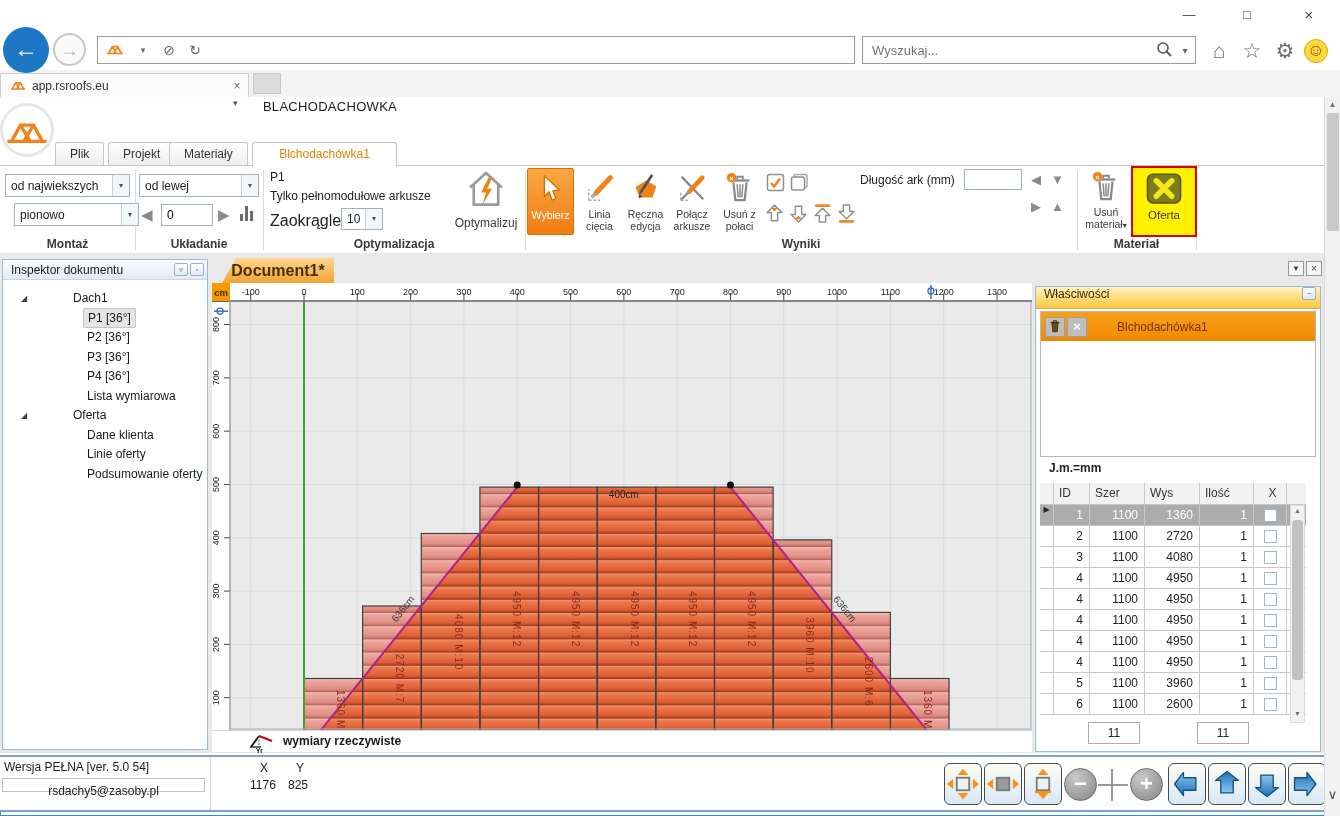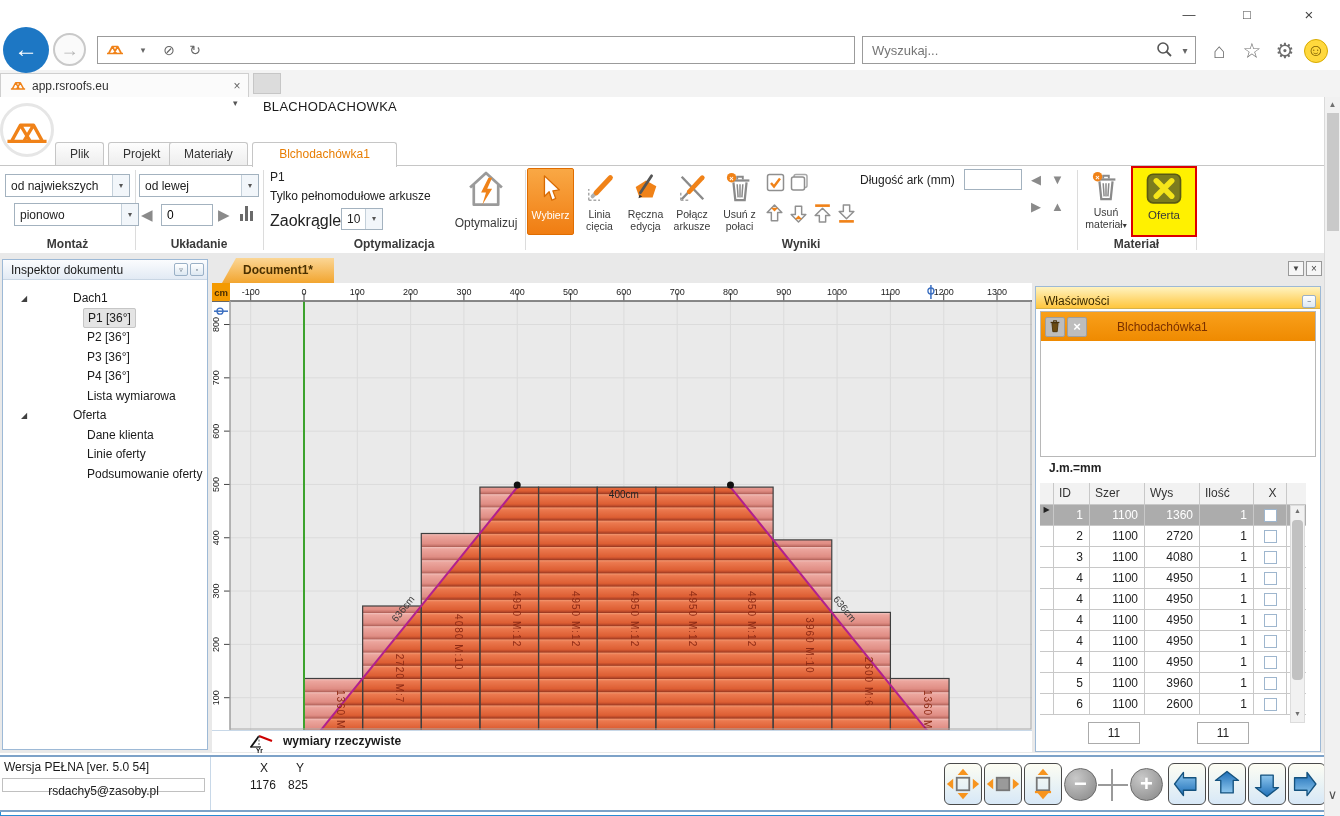--- a/index.html
+++ b/index.html
@@ -62,29 +62,29 @@
   #insp-header { height:20px; background:linear-gradient(#fbfcfe,#e2eaf4); border-bottom:1px solid #c9d6e4; display:flex; align-items:center; padding:0 3px 0 8px; }
   #insp-title { flex:1; font-size:12px; color:#1a1a1a; }
   .minisq { width:14px; height:13px; border:1px solid #9ab0c6; background:linear-gradient(#fff,#dde8f2); font-size:7px; color:#456; text-align:center; line-height:12px; margin-left:2px; border-radius:2px; }
   #tree { padding-top:9px; }
   .tree-item { position:relative; height:19.5px; line-height:19.5px; font-size:12px; color:#1a1a1a; white-space:nowrap; }
   .tree-item .tw { position:absolute; left:18px; top:0; font-size:8px; color:#404040; }
   .tree-item .tl { padding:2px 4px;margin-left:32px; }
   .tree-item.sel .tl { background:#e4e4e4; border:1px solid #c6c6c6; border-radius:2px; }
 
   #docarea { left:210px; top:0; width:822px; height:500px; }
-  #doctab { left:12px; top:5px; width:112px; height:25px; background:linear-gradient(var(--doc-tab-from,#fbd695),var(--doc-tab-to,#f2a52f)); clip-path:polygon(14px 0,100% 0,100% 100%,0 100%); font-weight:bold; font-size:12px; color:#4a3000; text-align:center; line-height:25px; }
+  #doctab { left:12px; top:5px; width:112px; height:25px; background:linear-gradient(var(--doc-tab-from,#fbd695),var(--doc-tab-to,#f2a52f)); clip-path:polygon(14px 0,100% 0,100% 100%,0 100%); font-weight:bold; font-size:16px; color:#4a3000; text-align:center; line-height:25px; }
   .mdibtn { top:8px; width:16px; height:15px; border:1px solid #999; background:#f6f6f6; font-size:8px; color:#444; text-align:center; line-height:14px; }
   #canvas-wrap { left:2px; top:30px; width:820px; height:447px; background:#fff; }
   #dimbar { left:2px; top:477px; width:820px; height:22px; background:#fff; border-top:1px solid #c8d8e8; }
   #dimbar-label { position:absolute; left:71px; top:3px; font-weight:bold; font-size:12px; color:#1a1a1a; }
   #dimbar svg { position:absolute; left:36px; top:1px; }
 
   #props { left:1035px; top:33px; width:286px; height:466px; background:#fff; border:1px solid #9db9d6; }
-  #props-header { height:22px; background:linear-gradient(var(--props-header-from,#fff3c0),var(--props-header-to,#ffc63e)); border-bottom:1px solid #d8b24a; display:flex; align-items:flex-end; padding:0 4px 0 8px; }
+  #props-header { height:22px; background:linear-gradient(var(--props-header-from,#fff3c0),var(--props-header-to,#ffc63e)); border-bottom:1px solid #d8b24a; display:flex; align-items:flex-start; padding:0 4px 0 8px; }
   #props-title { flex:1; font-size:12px; color:#3a2a00; }
   #matlist { position:absolute; left:4px; top:24px; width:276px; height:146px; border:1px solid #b8b8b8; background:#fff; }
   #matrow { height:29px; background:linear-gradient(#f9a01b,#ef8a00); display:flex; align-items:center; padding-left:4px; }
   .matbtn { width:20px; height:20px; background:#bdbdbd; border:1px solid #9e9e9e; border-radius:2px; margin-right:2px; text-align:center; }
   #mat-x { color:#fff; font-weight:bold; font-size:13px; line-height:18px; }
   #mat-name { margin-left:28px; font-size:12px; color:#7a3000; }
   #unit-note { position:absolute; left:13px; top:174px; font-size:12px; font-weight:bold; color:#222; }
   #ptable { position:absolute; left:4px; top:196px; width:266px; }
   .prow { display:flex; height:21px; border-bottom:1px solid #c8c8c8; background:#fff; }
   .prow.phead { height:22px; background:#f2f2f2; }

